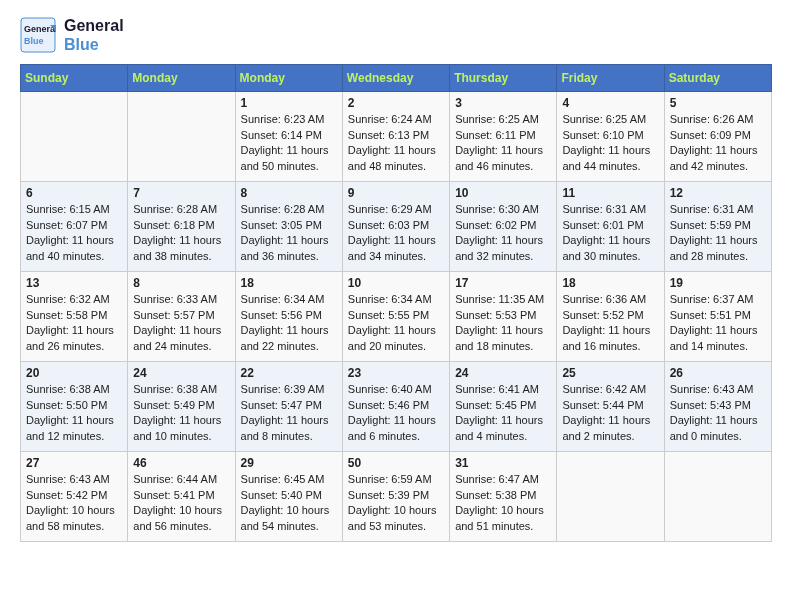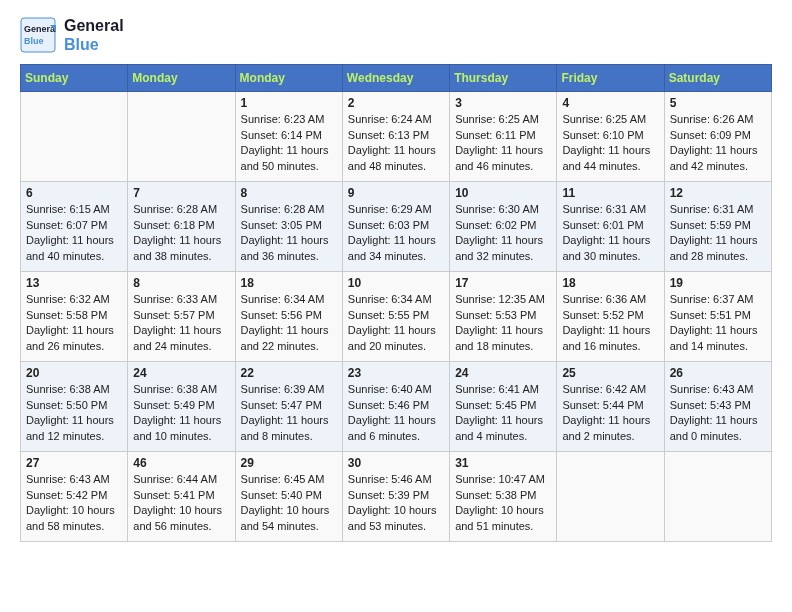--- a/index.html
+++ b/index.html
@@ -247,21 +247,21 @@
             <span class="day-number">10</span>
           <div class="day-info">
             <span>Sunrise: 6:34 AM</span><br>
             <span>Sunset: 5:55 PM</span><br>
             <span>Daylight: 11 hours and 20 minutes.</span>
           </div>
           </td>
           <td>
             <span class="day-number">17</span>
           <div class="day-info">
-            <span>Sunrise: 12:35 AM</span><br>
+            <span>Sunrise: 11:35 AM</span><br>
             <span>Sunset: 5:53 PM</span><br>
             <span>Daylight: 11 hours and 18 minutes.</span>
           </div>
           </td>
           <td>
             <span class="day-number">18</span>
           <div class="day-info">
             <span>Sunrise: 6:36 AM</span><br>
             <span>Sunset: 5:52 PM</span><br>
             <span>Daylight: 11 hours and 16 minutes.</span>
@@ -353,31 +353,31 @@
           </td>
           <td>
             <span class="day-number">29</span>
           <div class="day-info">
             <span>Sunrise: 6:45 AM</span><br>
             <span>Sunset: 5:40 PM</span><br>
             <span>Daylight: 10 hours and 54 minutes.</span>
           </div>
           </td>
           <td>
-            <span class="day-number">30</span>
-          <div class="day-info">
-            <span>Sunrise: 5:46 AM</span><br>
+            <span class="day-number">50</span>
+          <div class="day-info">
+            <span>Sunrise: 6:59 AM</span><br>
             <span>Sunset: 5:39 PM</span><br>
             <span>Daylight: 10 hours and 53 minutes.</span>
           </div>
           </td>
           <td>
             <span class="day-number">31</span>
           <div class="day-info">
-            <span>Sunrise: 10:47 AM</span><br>
+            <span>Sunrise: 6:47 AM</span><br>
             <span>Sunset: 5:38 PM</span><br>
             <span>Daylight: 10 hours and 51 minutes.</span>
           </div>
           </td>
           <td>&nbsp;</td>
           <td>&nbsp;</td>
         </tr>
       </tbody>
   </table>
 </div>

